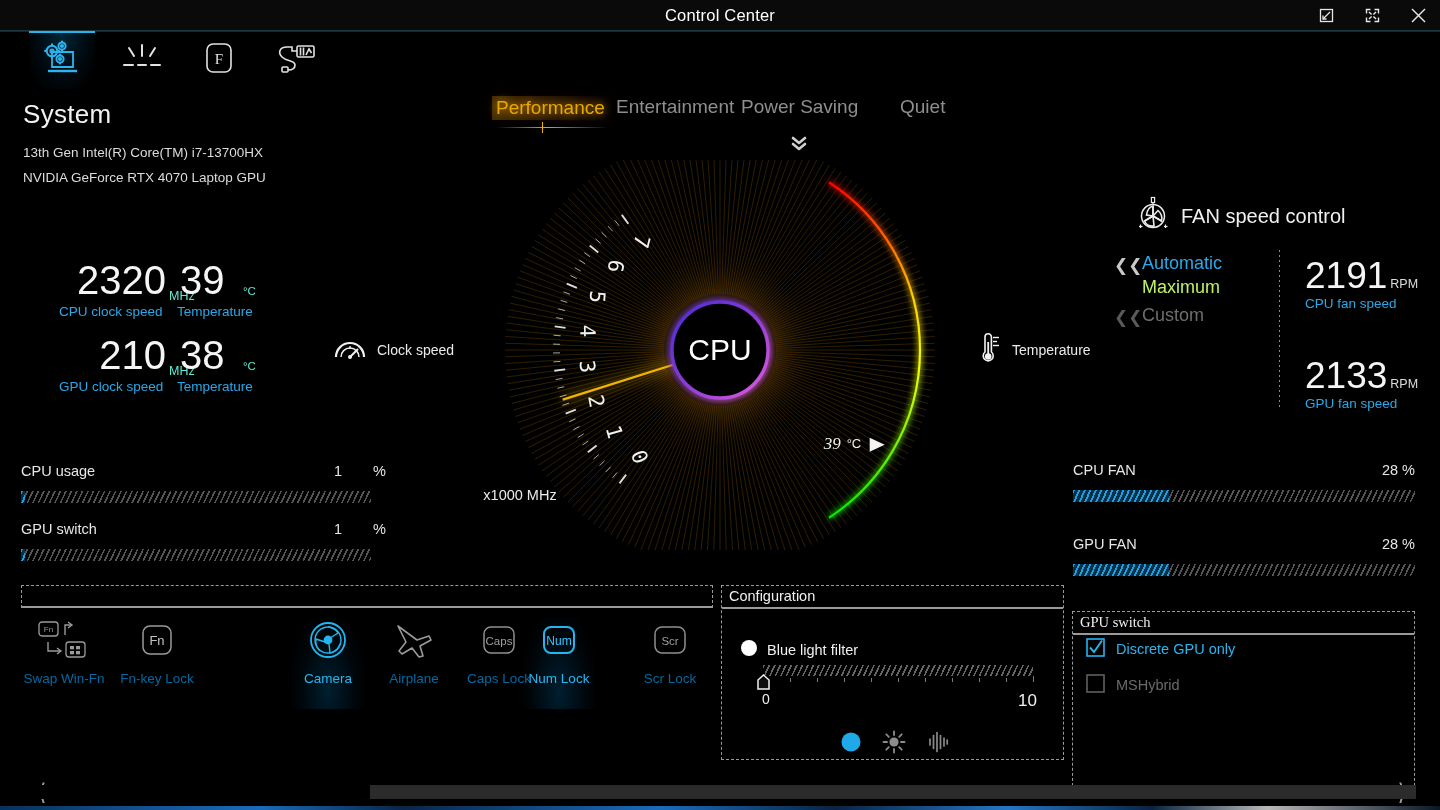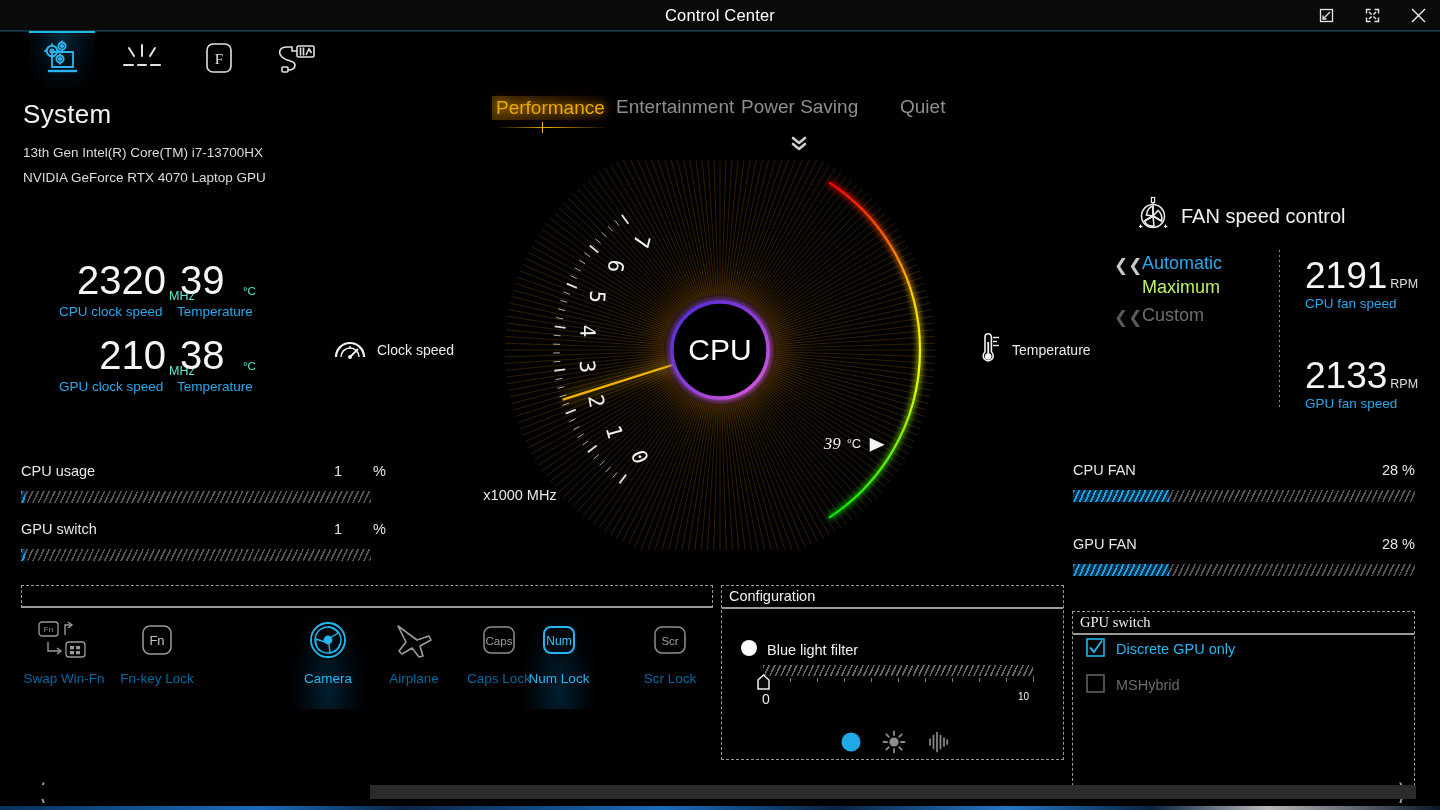--- a/index.html
+++ b/index.html
@@ -231,21 +231,21 @@
     background-image:repeating-linear-gradient(115deg,
        #666 0px, #666 1.6px, transparent 1.6px, transparent 5px);
   }
   .sl-ticks{ position:relative; height:8px; width:270px; }
   .sl-ticks i{ position:absolute; top:2px; width:1px; height:4px; background:#7a7a7a; }
   .sl-ticks i.end{ height:6px; top:0; }
   .sl-thumb{
     position:absolute; left:-7px; top:9px; width:15px; height:17px;
   }
   #blf-min{ position:absolute; left:762px; top:691px; font-size:14px; color:#f0f0f0; }
-  #blf-max{ position:absolute; left:1018px; top:691px; font-size:10px; color:#f0f0f0; }
+  #blf-max{ position:absolute; left:1018px; top:691px; font-size:17px; color:#f0f0f0; }
   .cfg-ico{
     position:absolute; top:730px; width:26px; height:24px;
     display:flex; align-items:center; justify-content:center; cursor:pointer;
   }
   #cfg-i-blue{ left:838px; }
   #cfg-i-bright{ left:881px; }
   #cfg-i-sound{ left:925px; }
 
   
   .gpu-opt{

